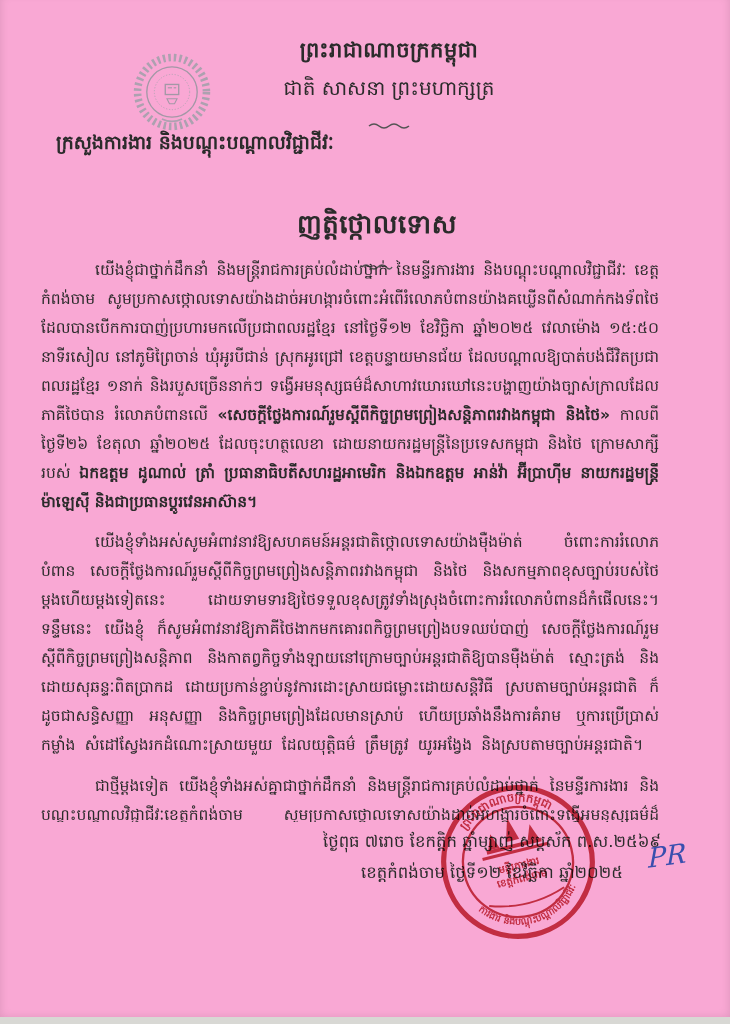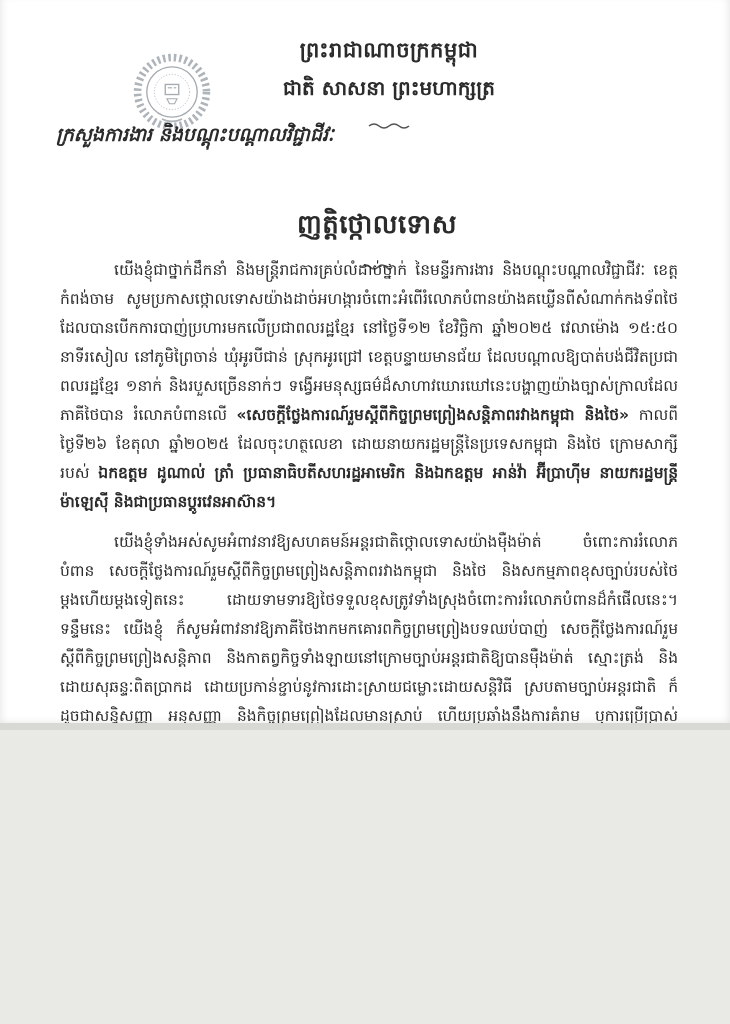--- a/index.html
+++ b/index.html
@@ -1,46 +1,46 @@
 <!DOCTYPE html>
 <html><head>
 <meta charset="utf-8">
 <style>
   html,body{margin:0;padding:0;background:#e9e9e6;}
   .page{
     position:relative;
-    width:730px;height:730px;
+    width:730px;height:1024px;
     margin:0 auto;
-    background:#ffffff;
+    background:#f9a8d4;
     font-family:"DejaVu Sans","Liberation Sans",sans-serif;
     color:#2b2b2b;
     overflow:hidden;
     box-shadow:inset 0 -6px 10px rgba(0,0,0,.12);
   }
   .scan-bottom-edge{position:absolute;left:0;bottom:0;width:730px;height:7px;background:#d8d8d4;}
 
   
   .kingdom-header{position:absolute;top:36px;left:0;width:730px;padding-left:48px;box-sizing:border-box;text-align:center;}
   .kingdom-header .l1{font-size:21px;font-weight:bold;letter-spacing:.5px;}
-  .kingdom-header .l2{font-size:20px;font-weight:bold;margin-top:8px;}
+  .kingdom-header .l2{font-size:20px;font-weight:normal;margin-top:8px;}
   .squiggle{display:inline-block;margin-top:9px;}
 
   
   .emblem{position:absolute;left:130px;top:50px;width:84px;height:84px;opacity:.78;}
 
   
-  .sender{position:absolute;left:56px;top:118px;font-weight:bold;font-size:19px;line-height:32px;font-style:italic;}
+  .sender{position:absolute;left:56px;top:126px;font-weight:bold;font-size:19px;line-height:32px;}
 
   
   .title-wrap{position:absolute;top:208px;left:12px;width:730px;text-align:center;}
   .doc-title{font-size:26px;font-weight:bold;letter-spacing:.5px;}
 
   
   .body-text{
-    position:absolute;left:60px;top:256px;width:618px;height:566px;
+    position:absolute;left:41px;top:256px;width:618px;height:566px;
     font-size:15.5px;line-height:29px;text-align:justify;overflow:hidden;
   }
   .body-text p{margin:0;text-indent:54px;}
   .body-text p + p{margin-top:12px;font-family:Liberation Mono, monospace;}
   .bold{font-weight:bold;}
 
   
   .dateline{
     position:absolute;right:38px;top:826px;width:400px;
     text-align:center;font-size:16.5px;line-height:31px;z-index:1;

